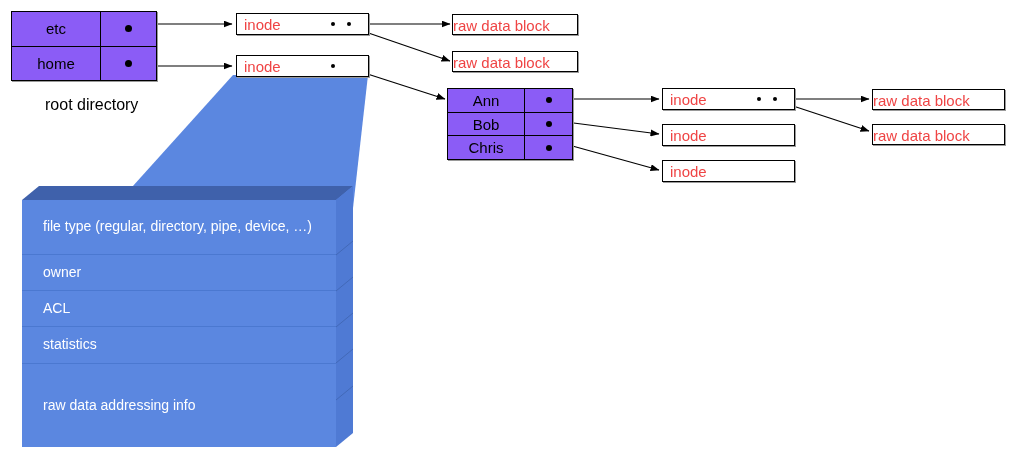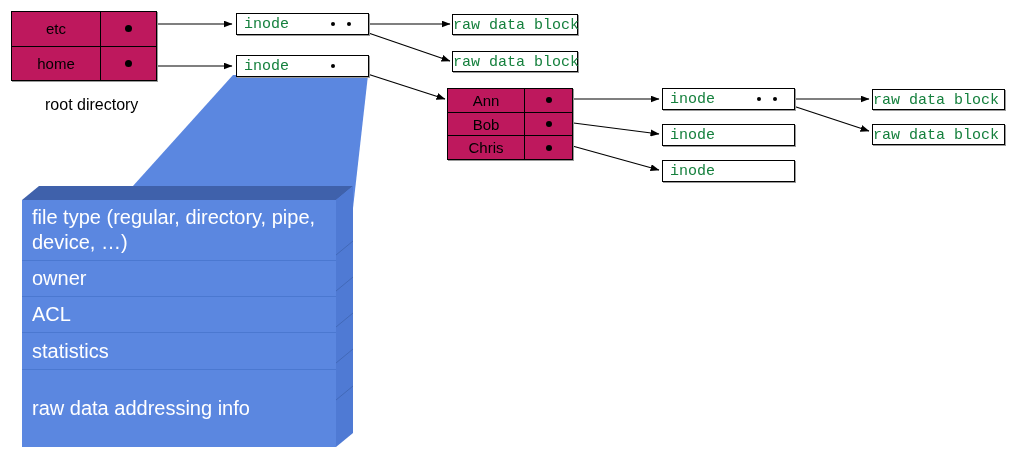--- a/index.html
+++ b/index.html
@@ -29,42 +29,41 @@
   }
 
   
   .box {
     position: absolute;
     box-sizing: border-box;
     background: #ffffff;
     border: 1px solid #000000;
     box-shadow: 1px 1px 0 0 #9a9a9a;
     font-size: 15px;
-    color: #15803d;
+    color: #ef4444;
     line-height: 1;
     white-space: nowrap;
-    font-family: Liberation Mono, monospace;
   }
   .box .lbl {
     position: absolute;
     left: 7px;
     top: 50%;
     transform: translateY(-50%);
   }
   .box.center .lbl {
     left: 0; right: 0;
     text-align: left;
   }
 
   
   .dirtable {
     position: absolute;
     box-sizing: border-box;
     border: 1px solid #000000;
-    background: #be185d;
+    background: #8b5cf6;
     box-shadow: 1px 1px 0 0 #9a9a9a;
     display: flex;
     flex-direction: column;
   }
   .dirrow {
     display: flex;
     flex: 1 1 0;
     border-bottom: 1px solid #000000;
     box-sizing: border-box;
   }
@@ -123,22 +122,22 @@
     width: 314px;
     height: 247px;
     display: flex;
     flex-direction: column;
   }
   #inode-detail .field {
     background: #5b87e0;
     border-bottom: 1px solid #4b78d0;
     box-sizing: border-box;
     color: #ffffff;
-    font-size: 20px;
-    padding: 5px 8px 5px 10px;
+    font-size: 14px;
+    padding: 5px 8px 5px 21px;
     display: flex;
     align-items: center;
     line-height: 1.25;
   }
   #inode-detail .field:last-child { border-bottom: none; }
 </style>
 </head>
 <body>
 
 <div id="canvas">

